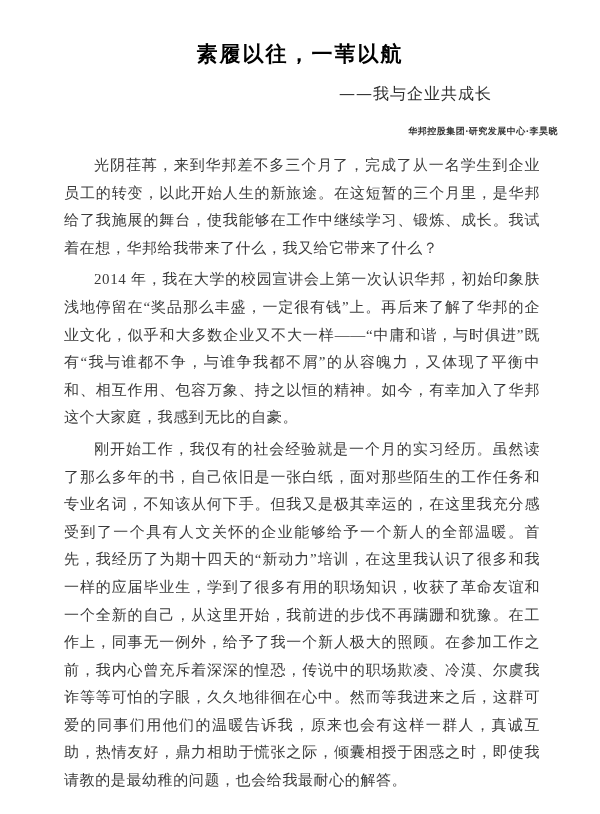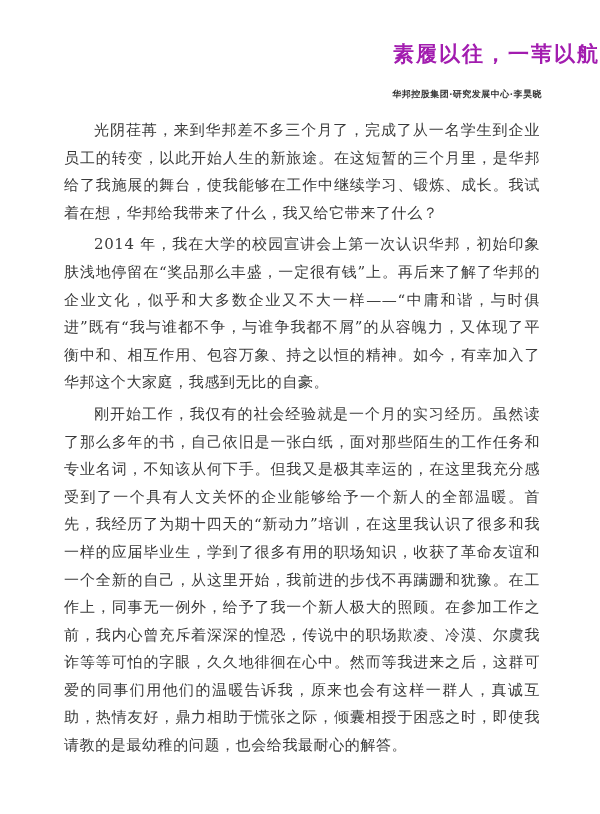--- a/index.html
+++ b/index.html
@@ -12,63 +12,65 @@
     width: 600px;
     height: 814px;
     background: #ffffff;
     overflow: hidden;
     font-family: "DejaVu Serif", "Liberation Serif", serif;
     color: #3a3a3a;
   }
   .doc-title {
     margin: 0;
     padding-top: 40px;
-    text-align: right;
+    text-align: center;
     font-size: 21px;
     font-weight: bold;
     letter-spacing: 2px;
-    color: #a21caf;
+    color: #000000;
   }
   .doc-subtitle {
     margin: 0;
     margin-top: 16px;
     padding-right: 108px;
     text-align: right;
     font-size: 16px;
     letter-spacing: 1px;
     color: #2e2e2e;
   }
   .doc-byline {
-    margin: 16px;
+    margin: 0;
     margin-top: 20px;
     padding-right: 42px;
     text-align: right;
     font-size: 9px;
     font-weight: bold;
     letter-spacing: 0.5px;
     color: #333333;
   }
   .doc-body {
     margin-top: 14px;
     padding: 0 60px 0 64px;
   }
   .doc-body p {
     margin: 0 0 4px 0;
     font-size: 15px;
     line-height: 27.6px;
     letter-spacing: 0.6px;
     text-align: justify;
     text-indent: 2em;
     color: #3a3a3a;
+    font-family: Liberation Serif, serif;
   }
 </style>
 </head>
 <body>
 
 <div class="page">
   <h1 class="doc-title">素履以往，一苇以航</h1>
+  <div class="doc-subtitle">——我与企业共成长</div>
   <div class="doc-byline">华邦控股集团·研究发展中心·李昊晓</div>
   <div class="doc-body">
       <p>光阴荏苒，来到华邦差不多三个月了，完成了从一名学生到企业员工的转变，以此开始人生的新旅途。在这短暂的三个月里，是华邦给了我施展的舞台，使我能够在工作中继续学习、锻炼、成长。我试着在想，华邦给我带来了什么，我又给它带来了什么？</p>
       <p>2014 年，我在大学的校园宣讲会上第一次认识华邦，初始印象肤浅地停留在“奖品那么丰盛，一定很有钱”上。再后来了解了华邦的企业文化，似乎和大多数企业又不大一样——“中庸和谐，与时俱进”既有“我与谁都不争，与谁争我都不屑”的从容魄力，又体现了平衡中和、相互作用、包容万象、持之以恒的精神。如今，有幸加入了华邦这个大家庭，我感到无比的自豪。</p>
       <p>刚开始工作，我仅有的社会经验就是一个月的实习经历。虽然读了那么多年的书，自己依旧是一张白纸，面对那些陌生的工作任务和专业名词，不知该从何下手。但我又是极其幸运的，在这里我充分感受到了一个具有人文关怀的企业能够给予一个新人的全部温暖。首先，我经历了为期十四天的“新动力”培训，在这里我认识了很多和我一样的应届毕业生，学到了很多有用的职场知识，收获了革命友谊和一个全新的自己，从这里开始，我前进的步伐不再蹒跚和犹豫。在工作上，同事无一例外，给予了我一个新人极大的照顾。在参加工作之前，我内心曾充斥着深深的惶恐，传说中的职场欺凌、冷漠、尔虞我诈等等可怕的字眼，久久地徘徊在心中。然而等我进来之后，这群可爱的同事们用他们的温暖告诉我，原来也会有这样一群人，真诚互助，热情友好，鼎力相助于慌张之际，倾囊相授于困惑之时，即使我请教的是最幼稚的问题，也会给我最耐心的解答。</p>
     </div>
 </div>
 
 </body></html>

